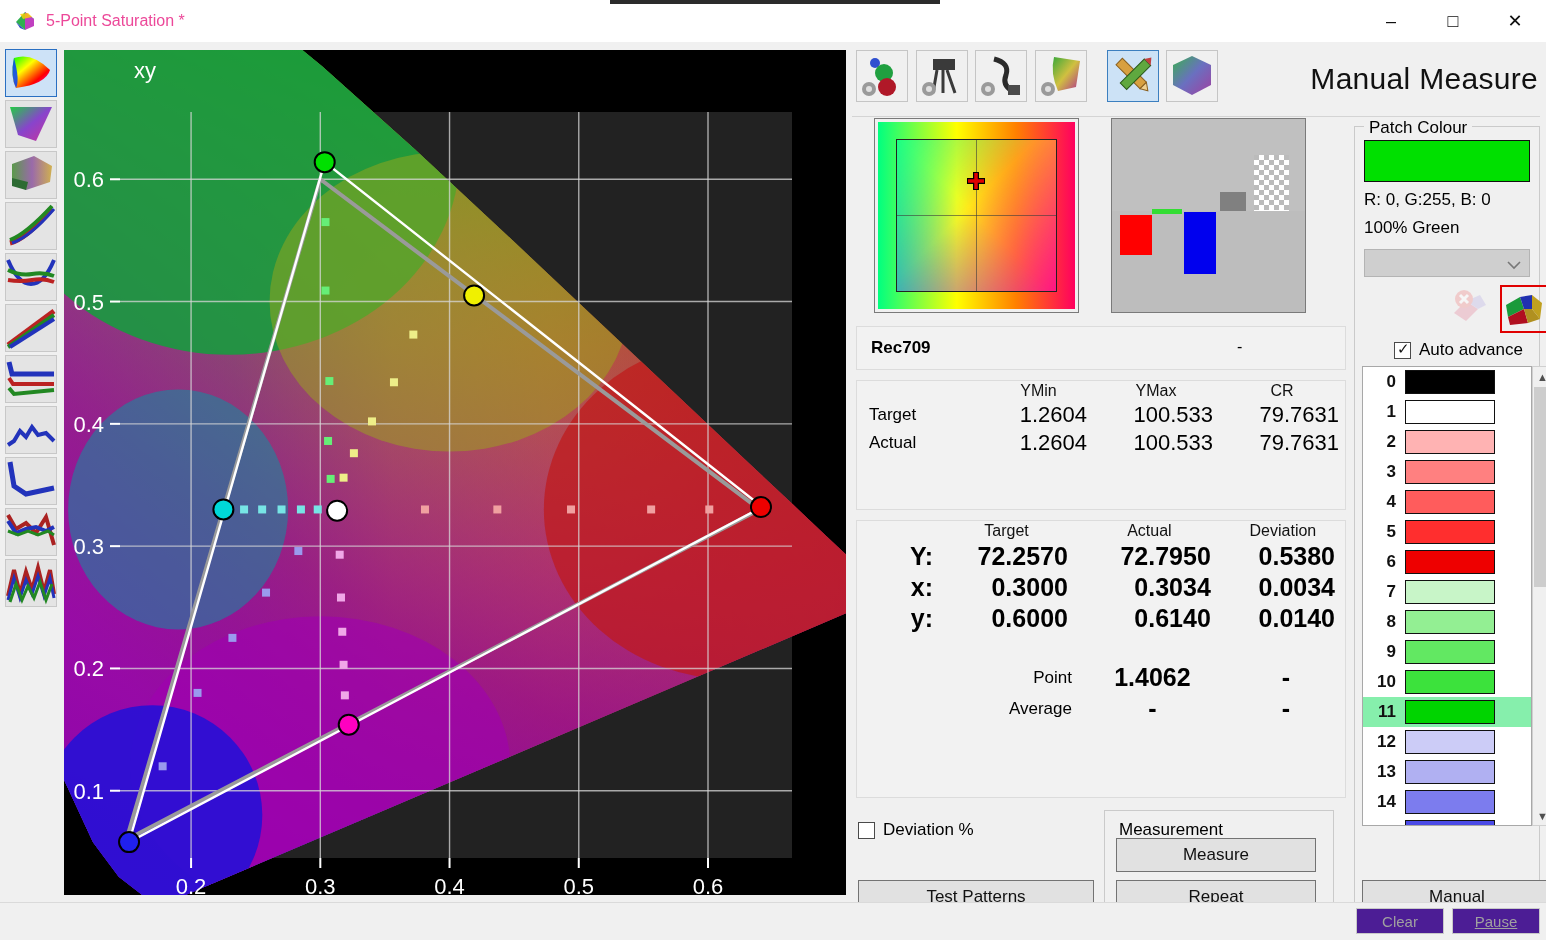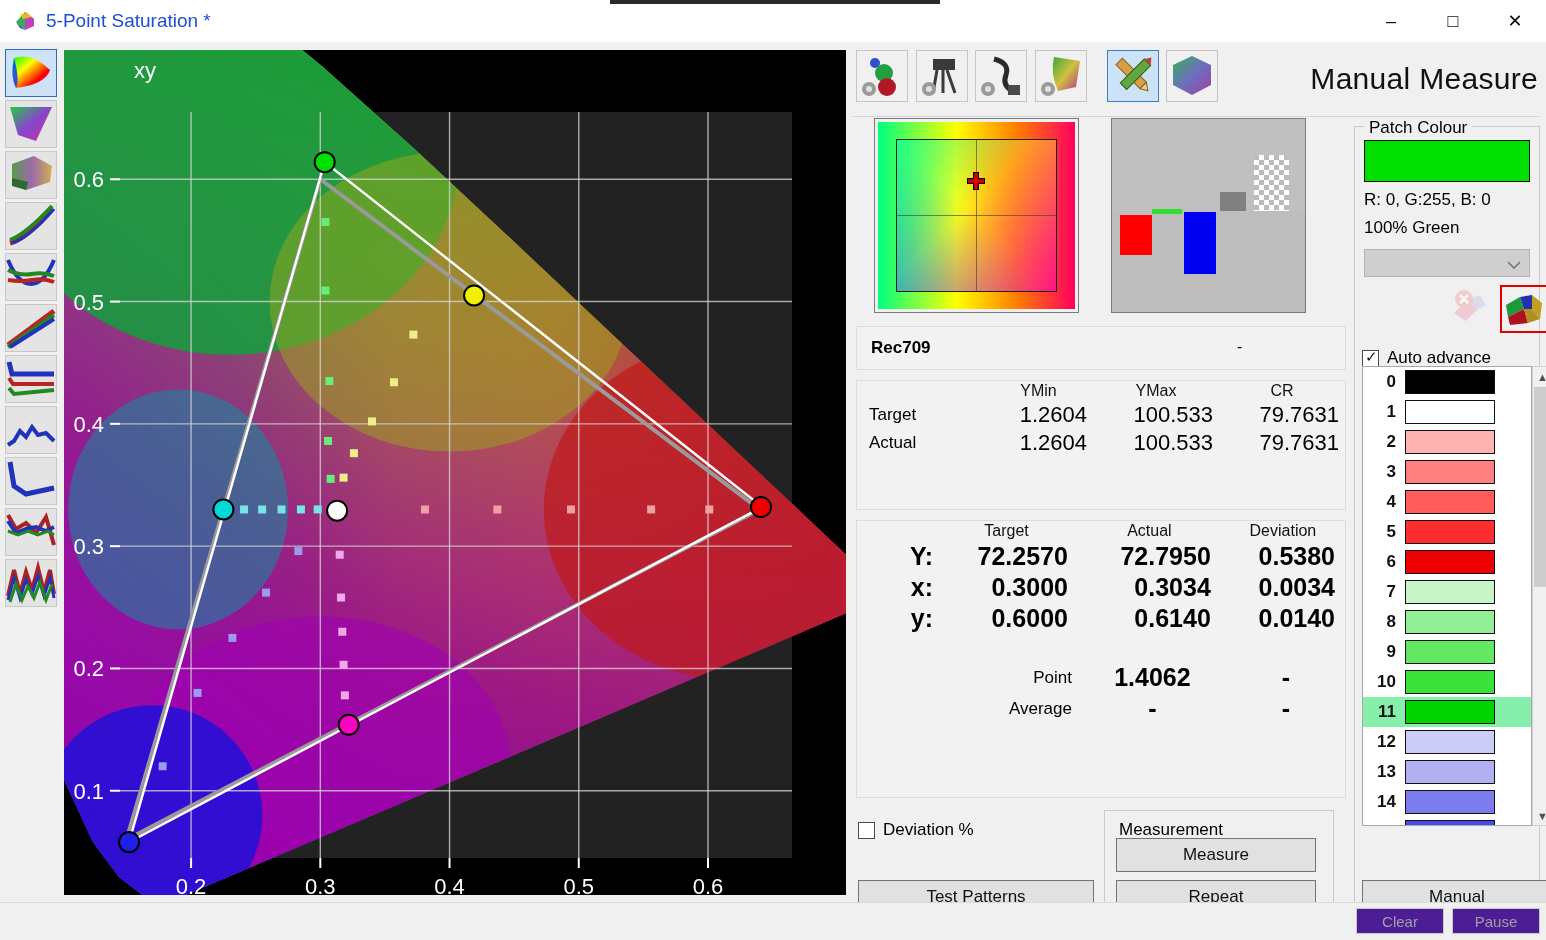--- a/index.html
+++ b/index.html
@@ -9,21 +9,21 @@
     background:#f0f0f0;
     font-size:13px;
     color:#000;
   }
   
   #titlebar{
     position:absolute; left:0; top:0; width:1546px; height:42px;
     background:#ffffff; display:flex; align-items:center;
   }
   #title-icon{ margin-left:14px; width:22px; height:22px; position:relative; }
-  #title-text{ margin-left:10px; font-size:19px; color:#1d4ed8; font-weight:400;}
+  #title-text{ margin-left:10px; font-size:16px; color:#ec4899; font-weight:400;}
   #win-controls{ margin-left:auto; display:flex; height:42px; }
   .wbtn{ width:62px; height:42px; display:flex; align-items:center; justify-content:center;
     font-size:18px; color:#101010; }
 
   
   #sidebar{
     position:absolute; left:0; top:42px; width:62px; height:860px;
     background:#f0f0f0; padding-top:4px;
   }
   .side-item{
@@ -110,40 +110,40 @@
   #patchswatch{ position:absolute; left:518px; top:98px; width:166px; height:42px;
      border:1px solid #111; }
   #rgbtext{ position:absolute; left:518px; top:148px; font-size:17px; }
   #pcttext{ position:absolute; left:518px; top:176px; font-size:17px; }
   #patchcombo{ position:absolute; left:518px; top:207px; width:166px; height:28px;
      background:#cfcfcf; border:1px solid #b4b4b4; }
   #combo-arrow{ position:absolute; right:8px; top:8px; }
   #icon-nopatch{ position:absolute; left:604px; top:245px; width:42px; height:42px; opacity:.45;}
   #icon-patch{ position:absolute; left:654px; top:243px; width:48px; height:48px;
      border:2px solid #e00000; }
-  #autoadv{ position:absolute; left:516px; top:298px; font-size:17px; display:flex; align-items:center;margin-top:8px;}
+  #autoadv{ position:absolute; left:548px; top:298px; font-size:17px; display:flex; align-items:center;}
 
   #patchlist{ position:absolute; left:516px; top:324px; width:170px; height:460px;
      background:#fff; border:1px solid #a8a8a8; overflow:hidden; }
   .plrow{ display:flex; align-items:center; height:30px; }
   .plrow.sel{ background:#86efac; }
   .plidx{ width:42px; text-align:right; padding-right:9px; font-weight:bold; font-size:17px; color:#111;}
   .plsw{ width:90px; height:24px; border:1px solid #111; }
   #plscroll{ position:absolute; left:686px; top:324px; width:21px; height:460px;
      background:#f0f0f0; border:1px solid #d0d0d0;}
   .sbtn{ width:19px; height:19px; display:flex; align-items:center; justify-content:center;
      background:#f0f0f0; font-size:11px; color:#505050;}
   #sbthumb{ position:absolute; left:1px; top:20px; width:19px; height:200px; background:#cdcdcd;}
   #btn-manual{ position:absolute; left:516px; top:838px; width:190px; height:34px;}
 
   
   #bottombar{ position:absolute; left:0; top:902px; width:1546px; height:38px; background:#f0f0f0;
      border-top:1px solid #dadada;}
   #btn-clear{ position:absolute; left:1356px; top:908px; width:88px; height:26px; font-size:15px;}
-  #btn-pause{ position:absolute; left:1452px; top:908px; width:88px; height:26px; font-size:15px;}
+  #btn-pause{ position:absolute; left:1452px; top:908px; width:88px; height:26px; font-size:15px;text-decoration:underline;}
   #topstrip{ position:absolute; left:610px; top:0; width:330px; height:4px; background:#2b2b2b;}
 </style>
 </head>
 <body>
 
 <div id="titlebar">
   <span id="title-icon">
     <svg width="22" height="22" viewBox="0 0 22 22">
       <polygon points="2,12 11,2 20,9 11,20" fill="#30b050"></polygon>
       <polygon points="11,2 20,9 20,16 11,20" fill="#c040c0"></polygon>

